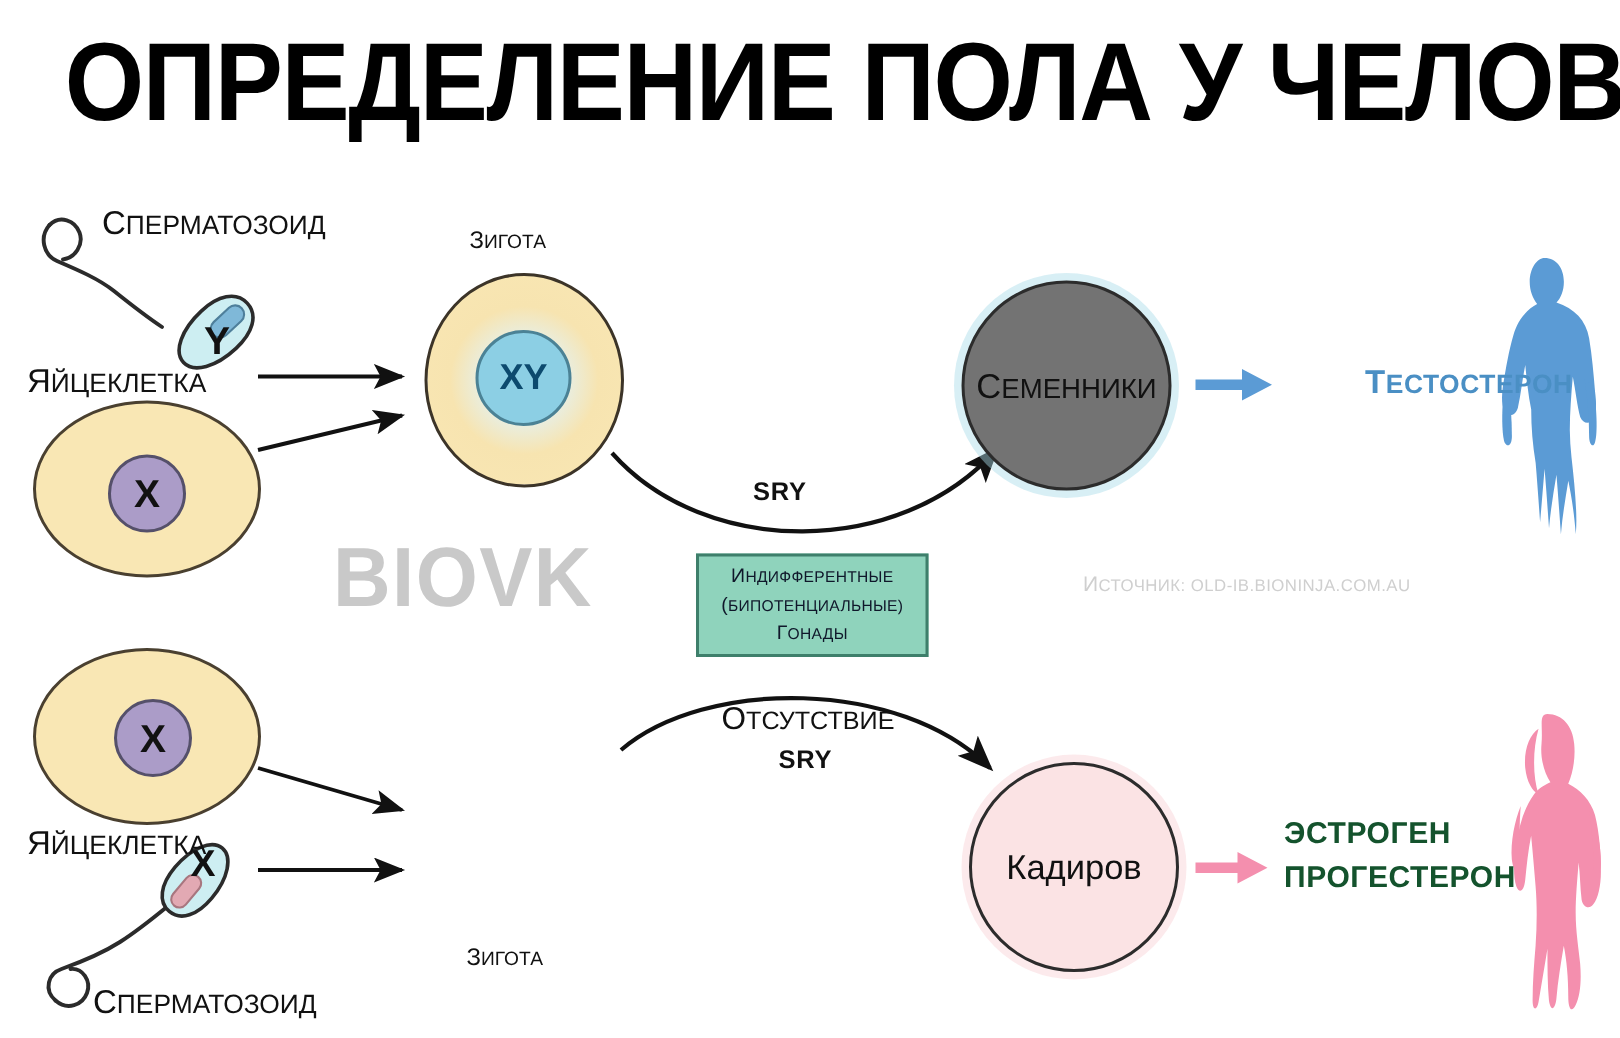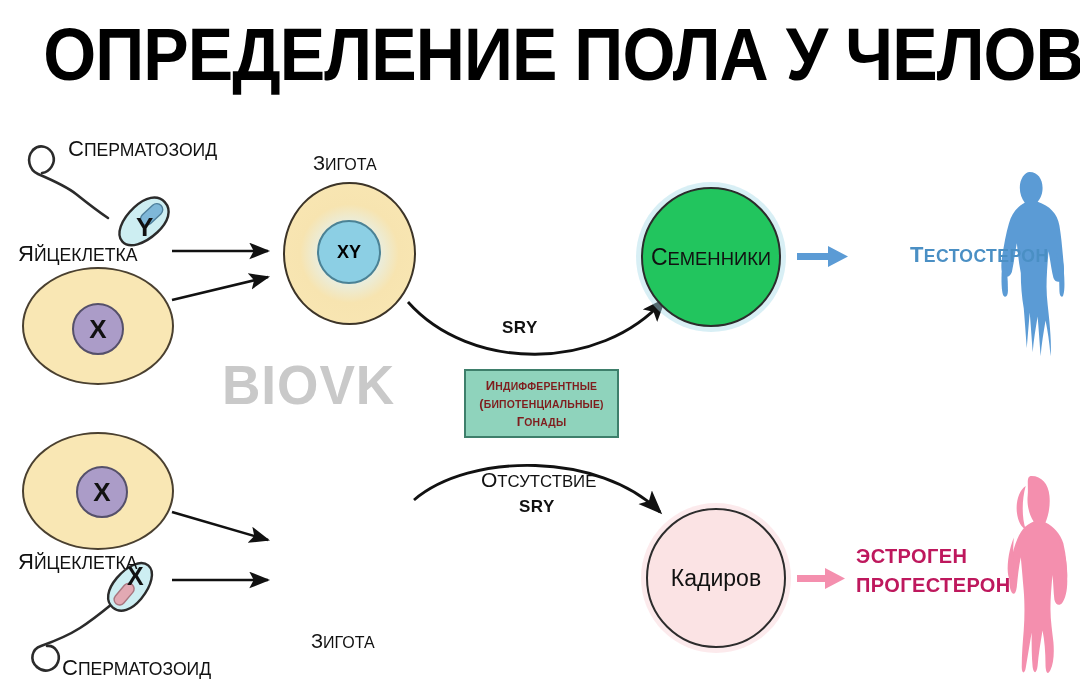--- a/index.html
+++ b/index.html
@@ -64,21 +64,21 @@
   }
   .sc .cap { font-size: 1em; }
   .sc .rest { font-size: 0.80em; }
 
   .lbl-cell {
     font-size: 22px;
     font-weight: 400;
   }
 
   .lbl-zygote {
-    font-size: 20px;
+    font-size: 16px;
     font-weight: 400;
   }
 
   .sry {
     font-size: 17px;
     font-weight: 700;
     letter-spacing: 0.5px;
   }
   .absence {
     font-size: 21px;
@@ -128,23 +128,23 @@
         rgba(247,228,176,1) 52%,
         #f9e7b4 100%);
   }
   .zyg-nucleus {
     position: absolute;
     border-radius: 50%;
     box-sizing: border-box;
     display: flex;
     align-items: center;
     justify-content: center;
-    font-size: 18px;
-    font-weight: 700;
-    color: #000000;
+    font-size: 24px;
+    font-weight: 700;
+    color: #0c4a6e;
   }
   .zyg-nucleus.xy {
     background: #8ccfe4;
     border: 2px solid #4b8295;
   }
   .zyg-nucleus.xx {
     background: #f8d6dd;
     border: 2px solid #a08ba8;
   }
 
@@ -154,21 +154,21 @@
     border-radius: 50%;
     box-sizing: border-box;
     display: flex;
     align-items: center;
     justify-content: center;
     font-size: 23px;
     font-weight: 400;
     color: #111;
   }
   .gonad-testes {
-    background: #22c55e;
+    background: #737373;
     border: 2px solid #2c2c2c;
     box-shadow: 0 0 0 5px rgba(168,220,232,0.45);
   }
   .gonad-ovaries {
     background: #fbe3e4;
     border: 2px solid #2c2c2c;
     box-shadow: 0 0 0 5px rgba(249,216,221,0.55);
   }
 
   
@@ -180,40 +180,40 @@
     display: flex;
     flex-direction: column;
     align-items: center;
     justify-content: center;
     text-align: center;
     padding: 6px 8px;
     line-height: 17px;
   }
   .gonads-box div {
     font-size: 13px;
-    font-weight: 700;
-    color: #7f1d1d;
+    font-weight: 400;
+    color: #0f172a;
     letter-spacing: 0.2px;
   }
 
   
   .hormone {
     position: absolute;
     font-weight: 700;
     white-space: nowrap;
   }
   .hormone-m {
     font-size: 22px;
     color: #4a8fc4;
     letter-spacing: 0.4px;
     margin-left: 48px;
   }
   .hormone-f {
     font-size: 20px;
-    color: #be185d;
+    color: #14532d;
     letter-spacing: 0.4px;
     line-height: 29px;
   }
 
   
   .watermark {
     position: absolute;
     left: 222px;
     top: 352px;
     font-family: "Liberation Sans Narrow", "Liberation Sans", sans-serif;
@@ -380,20 +380,23 @@
       <span class="cap">(</span><span class="rest">бипотенциальные)</span>
     </div>
     <div class="sc">
       <span class="cap">г</span><span class="rest">онады</span>
     </div>
   </div>
 
   <div class="watermark">BIOVK</div>
 
   <div class="credits">
+    <div class="line sc">
+      <span class="cap">И</span><span class="rest">сточник: old-ib.bioninja.com.au</span>
+    </div>
   </div>
 
   <div class="egg" style="left:22px; top:432px; width:152px; height:118px;">
     <div class="egg-nucleus" style="left:52px; top:32px; width:52px; height:52px;">X</div>
   </div>
 
   <div class="lbl lbl-cell sc" style="left:18px; top:549px;">
     <span class="cap">Я</span><span class="rest">йцеклетка</span>
   </div>
 

